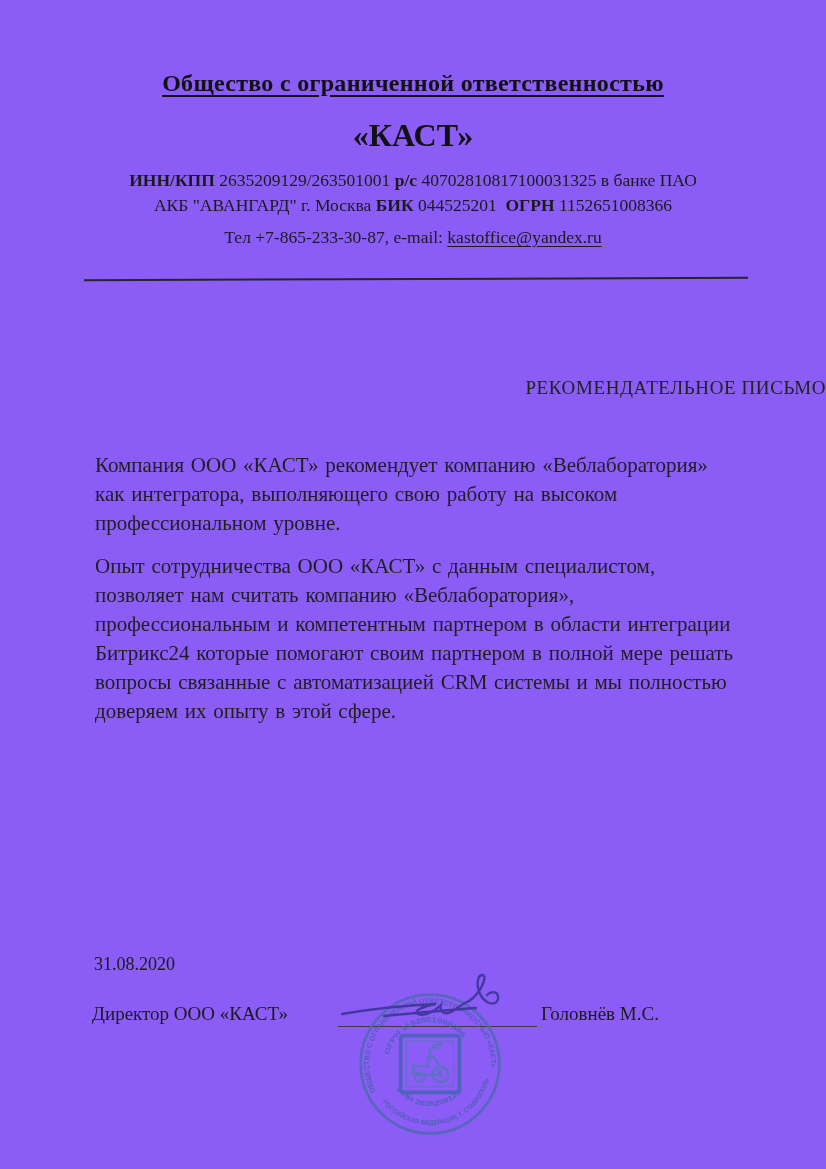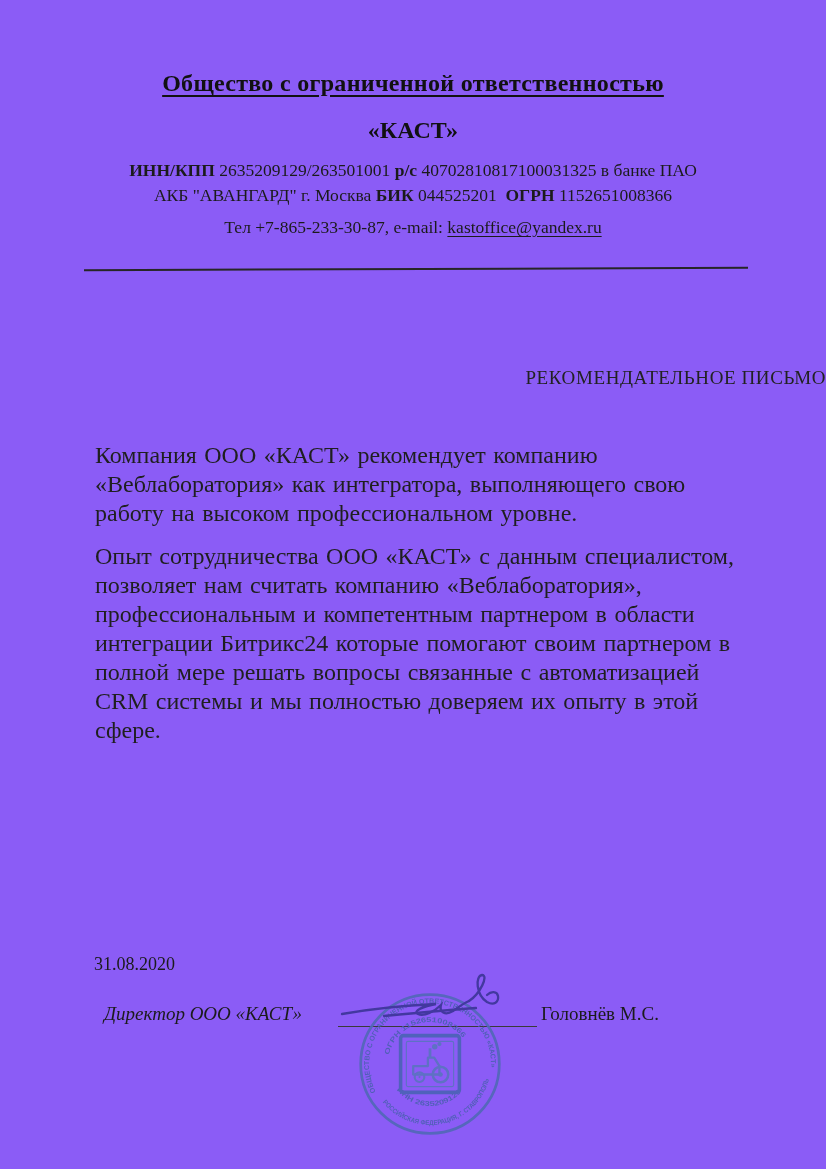--- a/index.html
+++ b/index.html
@@ -11,42 +11,42 @@
     font-family:"Liberation Serif","DejaVu Serif",serif;
     color:#1b1b1b;
     overflow:hidden;
   }
   .letterhead{ text-align:center; padding-top:70px; }
   .org-type{
     margin:0; font-size:24px; font-weight:bold; color:#111;
     text-decoration:underline; text-underline-offset:4px;
     letter-spacing:.3px;
   }
-  .org-name{ margin:20px 0 0 0; font-size:24px; font-weight:bold; color:#111; }
+  .org-name{ margin:20px 0 0 0; font-size:32px; font-weight:bold; color:#111; }
   .lh-address{ margin-top:22px; font-size:17.5px; font-weight:bold; }
   .lh-req{ margin-top:14px; font-size:17.5px; line-height:25px;text-align:center; }
   .lh-req b{ font-weight:bold; }
   .lh-contact{ margin-top:9px; font-size:17.5px; }
   .lh-contact .email{ text-decoration:underline; text-underline-offset:3px; color:#1b1b1b;text-align:center; }
   .divider{
     margin:30px 78px 0 84px; height:0;
     border-top:2.5px solid #262626;
     transform:rotate(-0.2deg);
   }
   .letter-title{
     margin-top:97px; text-align:right;
     font-size:19px; letter-spacing:.6px; color:#222;
   }
   .body-text{ margin:52px 90px 0 95px; width:640px; }
   .body-text p{
-    margin:0 0 14px 0; font-size:24px; line-height:29px;
+    margin:0 0 14px 0; font-size:21px; line-height:29px;
     word-spacing:1.5px; color:#1f1f1f;
   }
   .date{ position:absolute; left:94px; top:954px; font-size:18px; }
-  .signer-role{ position:absolute; left:104px; top:1003px; font-size:19px;font-style:italic; }
+  .signer-role{ position:absolute; left:92px; top:1003px; font-size:19px; }
   .signer-name{ position:absolute; left:541px; top:1003px; font-size:19px; }
   .sig-line{
     position:absolute; left:338px; top:1026px; width:199px; height:0;
     border-top:1.6px solid #3a3a3a;
   }
   .stamp{ position:absolute; left:346px; top:980px; width:168px; height:168px; opacity:.92; }
   .signature{ position:absolute; left:336px; top:968px; width:212px; height:72px; }
 </style>
 </head>
 <body>

